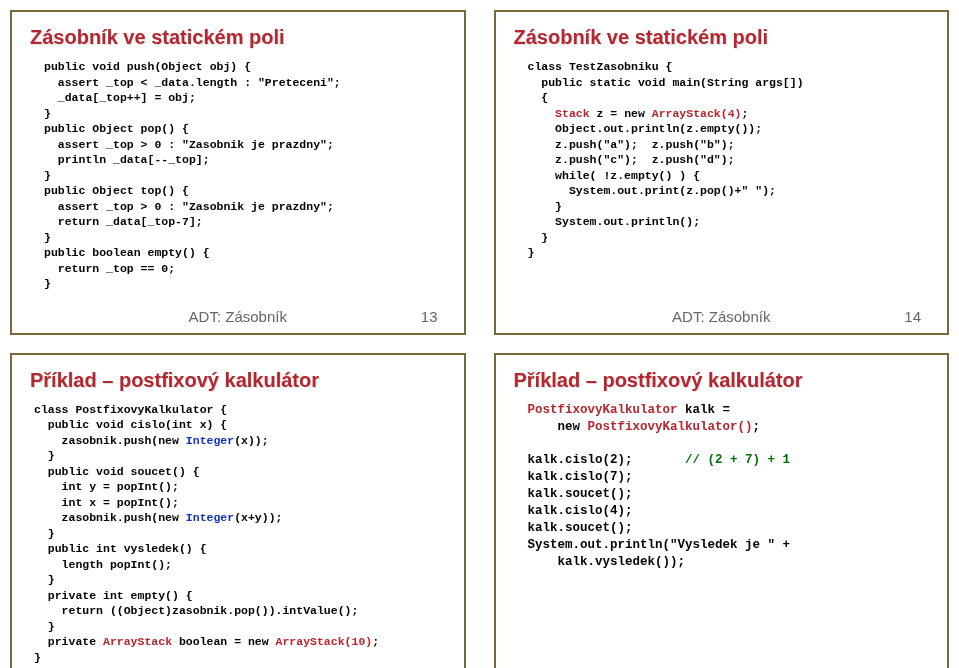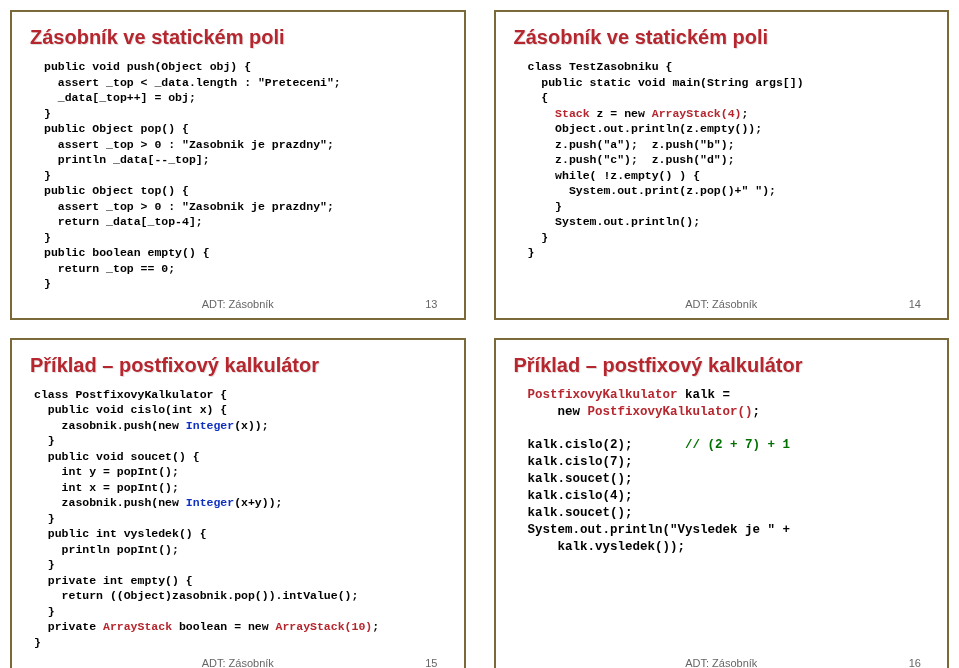--- a/index.html
+++ b/index.html
@@ -42,23 +42,23 @@
     flex: 1;
     padding-left: 14px;
   }
   .code .red { color: #b5262e; }
   .code .blue { color: #1030c0; }
   .code .green { color: #007000; }
   .footer {
     display: flex;
     justify-content: center;
     align-items: center;
-    font-size: 11px;
+    font-size: 15px;
     color: #666;
-    margin-top: 6px;
+    margin-top: 16px;
     position: relative;
   }
   .footer .pnum {
     position: absolute;
     right: 8px;
   }
 </style>
 </head>
 <body>
 
@@ -69,21 +69,21 @@
     <div class="code"><span>public void push(Object obj) {</span>
 <span>  assert _top &lt; _data.length : "Preteceni";</span>
 <span>  _data[_top++] = obj;</span>
 <span>}</span>
 <span>public Object pop() {</span>
 <span>  assert _top &gt; 0 : "Zasobnik je prazdny";</span>
 <span>  println _data[--_top];</span>
 <span>}</span>
 <span>public Object top() {</span>
 <span>  assert _top &gt; 0 : "Zasobnik je prazdny";</span>
-<span>  return _data[_top-4];</span>
+<span>  return _data[_top-7];</span>
 <span>}</span>
 <span>public boolean empty() {</span>
 <span>  return _top == 0;</span>
 <span>}</span></div>
     <div class="footer">
       <span>ADT: Zásobník</span>
       <span class="pnum">13</span>
     </div>
   </div>
 
@@ -113,21 +113,21 @@
     <div class="code" style="padding-left:4px;"><span>class PostfixovyKalkulator {</span>
 <span>  public void cislo(int x) {</span>
 <span>    zasobnik.push(new </span><span class="blue">Integer</span><span>(x));</span>
 <span>  }</span>
 <span>  public void soucet() {</span>
 <span>    int y = popInt();</span>
 <span>    int x = popInt();</span>
 <span>    zasobnik.push(new </span><span class="blue">Integer</span><span>(x+y));</span>
 <span>  }</span>
 <span>  public int vysledek() {</span>
-<span>    println popInt();</span>
+<span>    length popInt();</span>
 <span>  }</span>
 <span>  private int empty() {</span>
 <span>    return ((Object)zasobnik.pop()).intValue();</span>
 <span>  }</span>
 <span>  private </span><span class="red">ArrayStack</span><span> boolean = new </span><span class="red">ArrayStack(10)</span><span>;</span>
 <span>}</span></div>
     <div class="footer">
       <span>ADT: Zásobník</span>
       <span class="pnum">15</span>
     </div>

